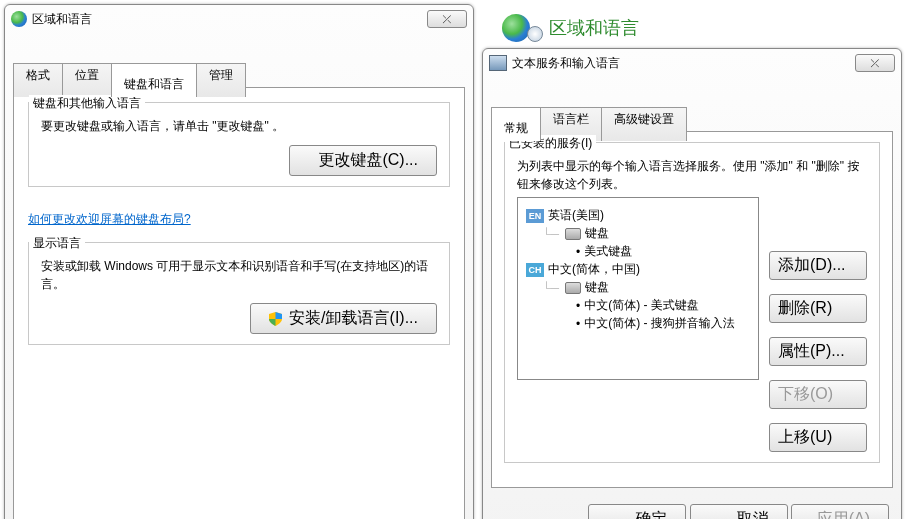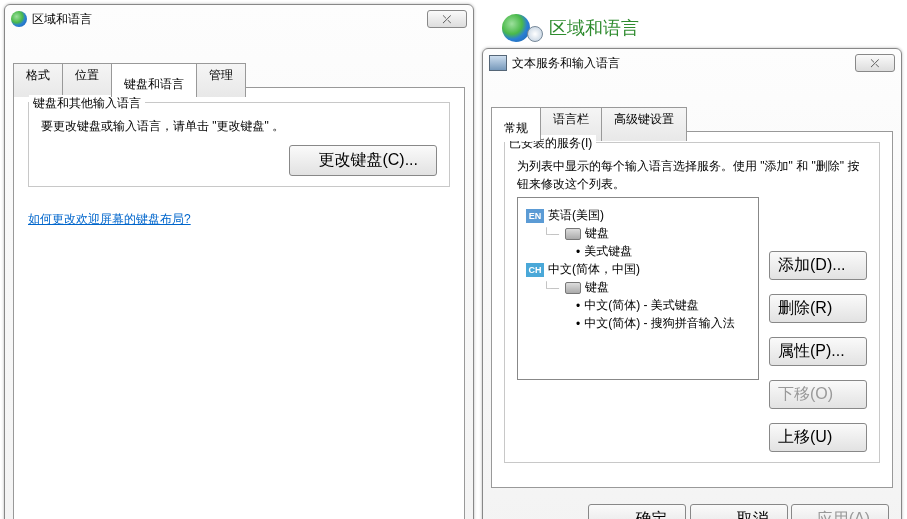--- a/index.html
+++ b/index.html
@@ -63,20 +63,34 @@
   </div>
   <div class="tab-content" style="min-height:430px">
    <div class="group">
     <span class="group-title">键盘和其他输入语言</span>
     <p>要更改键盘或输入语言，请单击 "更改键盘" 。</p>
     <div class="btn-row-right">
      <span class="wbtn">更改键盘(C)...</span>
     </div>
    </div>
    <a class="link">如何更改欢迎屏幕的键盘布局?</a>
+   <div class="group">
+    <span class="group-title">显示语言</span>
+    <p>安装或卸载 Windows 可用于显示文本和识别语音和手写(在支持地区)的语言。</p>
+    <div class="btn-row-right">
+     <span class="wbtn">
+      <span class="shield"><svg viewBox="0 0 13 14">
+                    <path d="M6.5 0 L13 2 V7 C13 11 6.5 14 6.5 14 C6.5 14 0 11 0 7 V2 Z" fill="#ffc107"></path>
+                    <path d="M6.5 0 L13 2 V7 L6.5 7 Z" fill="#2196f3"></path>
+                    <path d="M6.5 7 L6.5 14 C6.5 14 0 11 0 7 Z" fill="#4caf50"></path>
+                  </svg></span>
+      <span>安装/卸载语言(I)...</span>
+     </span>
+    </div>
+   </div>
   </div>
  </div>
 </div>
 
 <div class="right">
  <div class="cp-header">
   <span style="display:inline-flex;align-items:flex-end">
    <span class="globe globe-lg"></span>
           <span class="clock"></span>
   </span>

